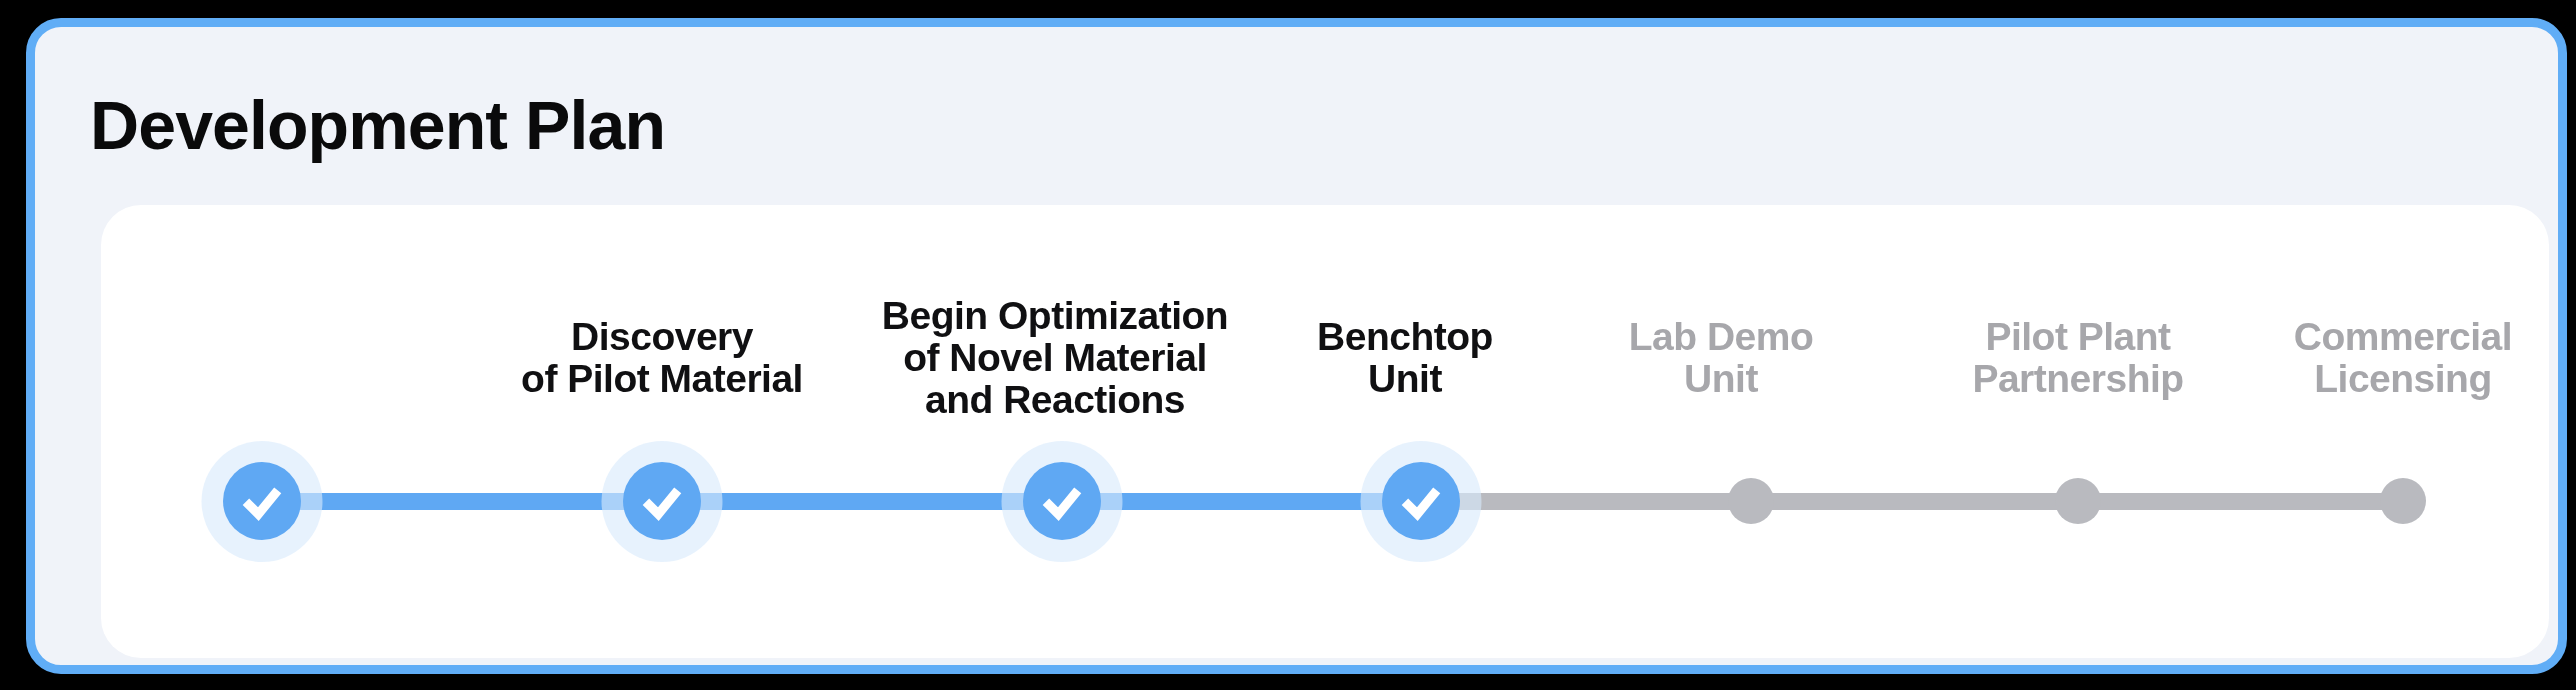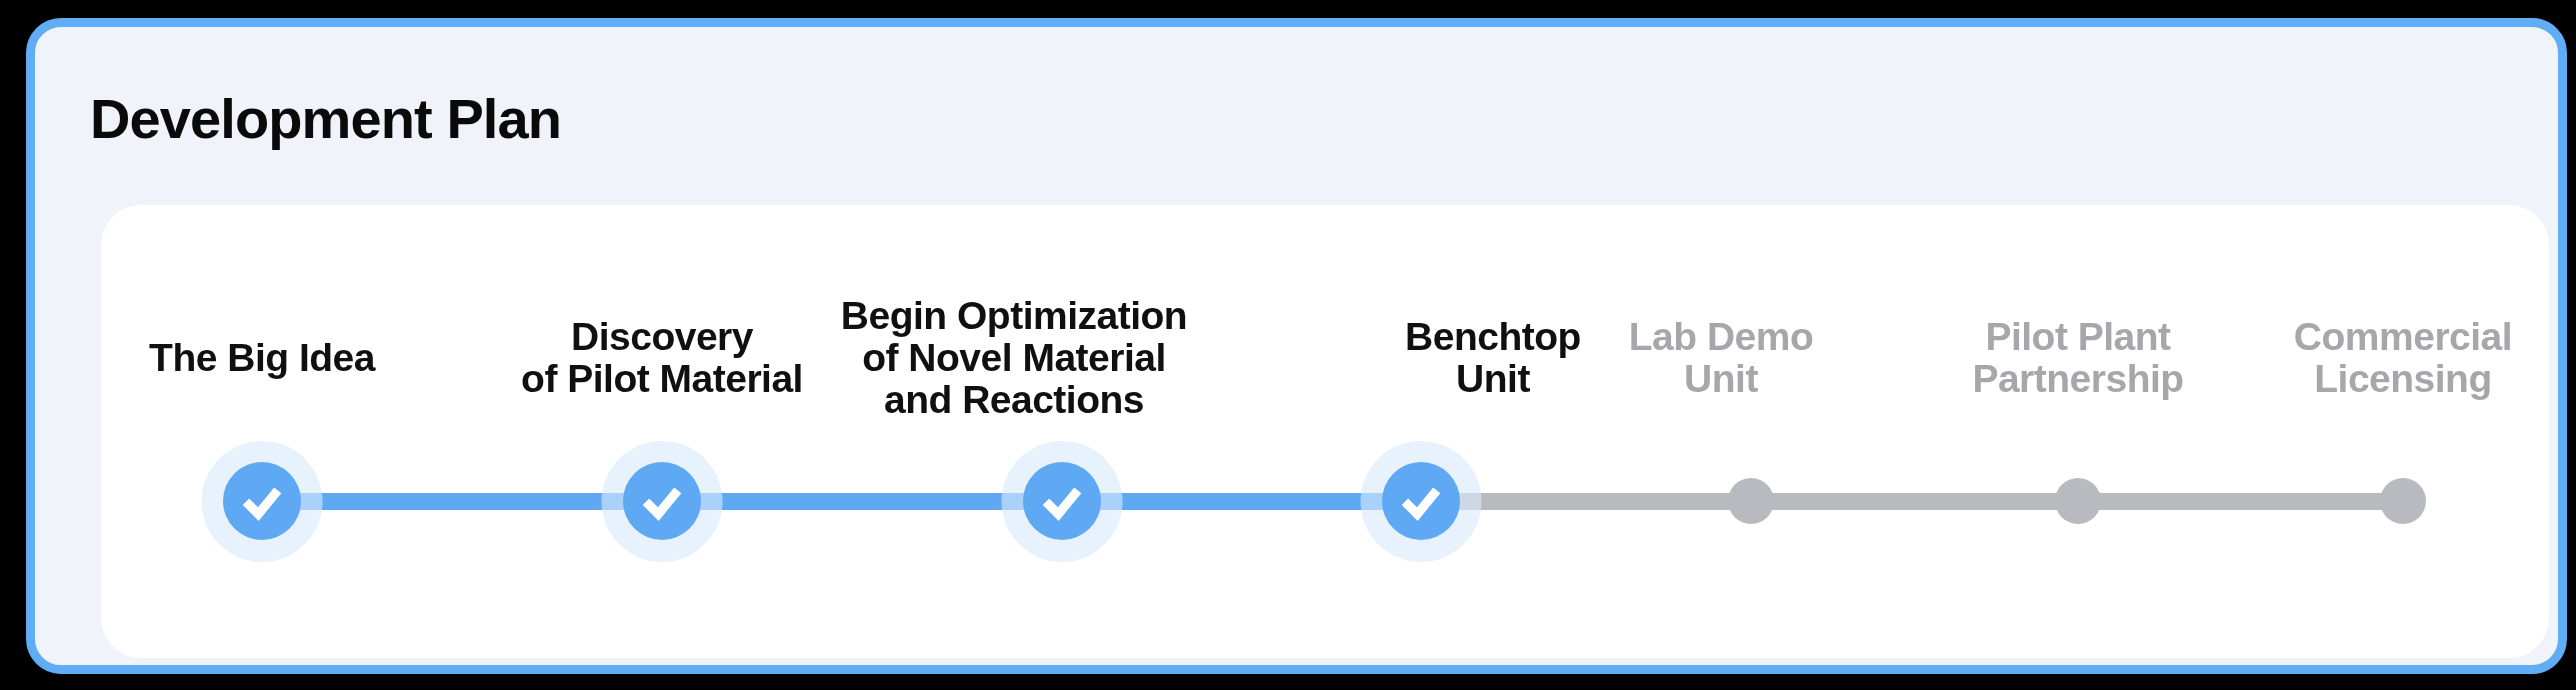--- a/index.html
+++ b/index.html
@@ -21,21 +21,21 @@
     box-sizing: border-box;
     background: var(--outer_card_bg, #f0f3f9);
     border: 9.2px solid var(--border_blue, #60adf6);
     border-radius: 35px;
   }
 
   .title {
     position: absolute;
     left: 55px;
     top: 64px;
-    font-size: 56px;
+    font-size: 68px;
     line-height: 1;
     font-weight: 700;
     letter-spacing: -0.9px;
     color: var(--title_color, #0a0a0b);
   }
 
   .panel {
     position: absolute;
     left: 66px;
     top: 178px;
@@ -125,27 +125,26 @@
   }
 </style>
 </head>
 <body>
 
 <div class="frame">
   <div class="title">Development Plan</div>
 
   <div class="panel">
 
-    <div class="ms-label" style="left:161px">The Big Idea</div>
     <div class="ms-label" style="left:561px">Discovery
 of Pilot Material</div>
-    <div class="ms-label" style="left:913px">Begin Optimization
+    <div class="ms-label" style="left:954px">Begin Optimization
 of Novel Material
 and Reactions</div>
-    <div class="ms-label" style="left:1392px">Benchtop
+    <div class="ms-label" style="left:1304px">Benchtop
 Unit</div>
     <div class="ms-label pending" style="left:1620px">Lab Demo
 Unit</div>
     <div class="ms-label pending" style="left:1977px">Pilot Plant
 Partnership</div>
     <div class="ms-label pending" style="left:2302px">Commercial
 Licensing</div>
 
     <div class="track"></div>
     <div class="progress"></div>

